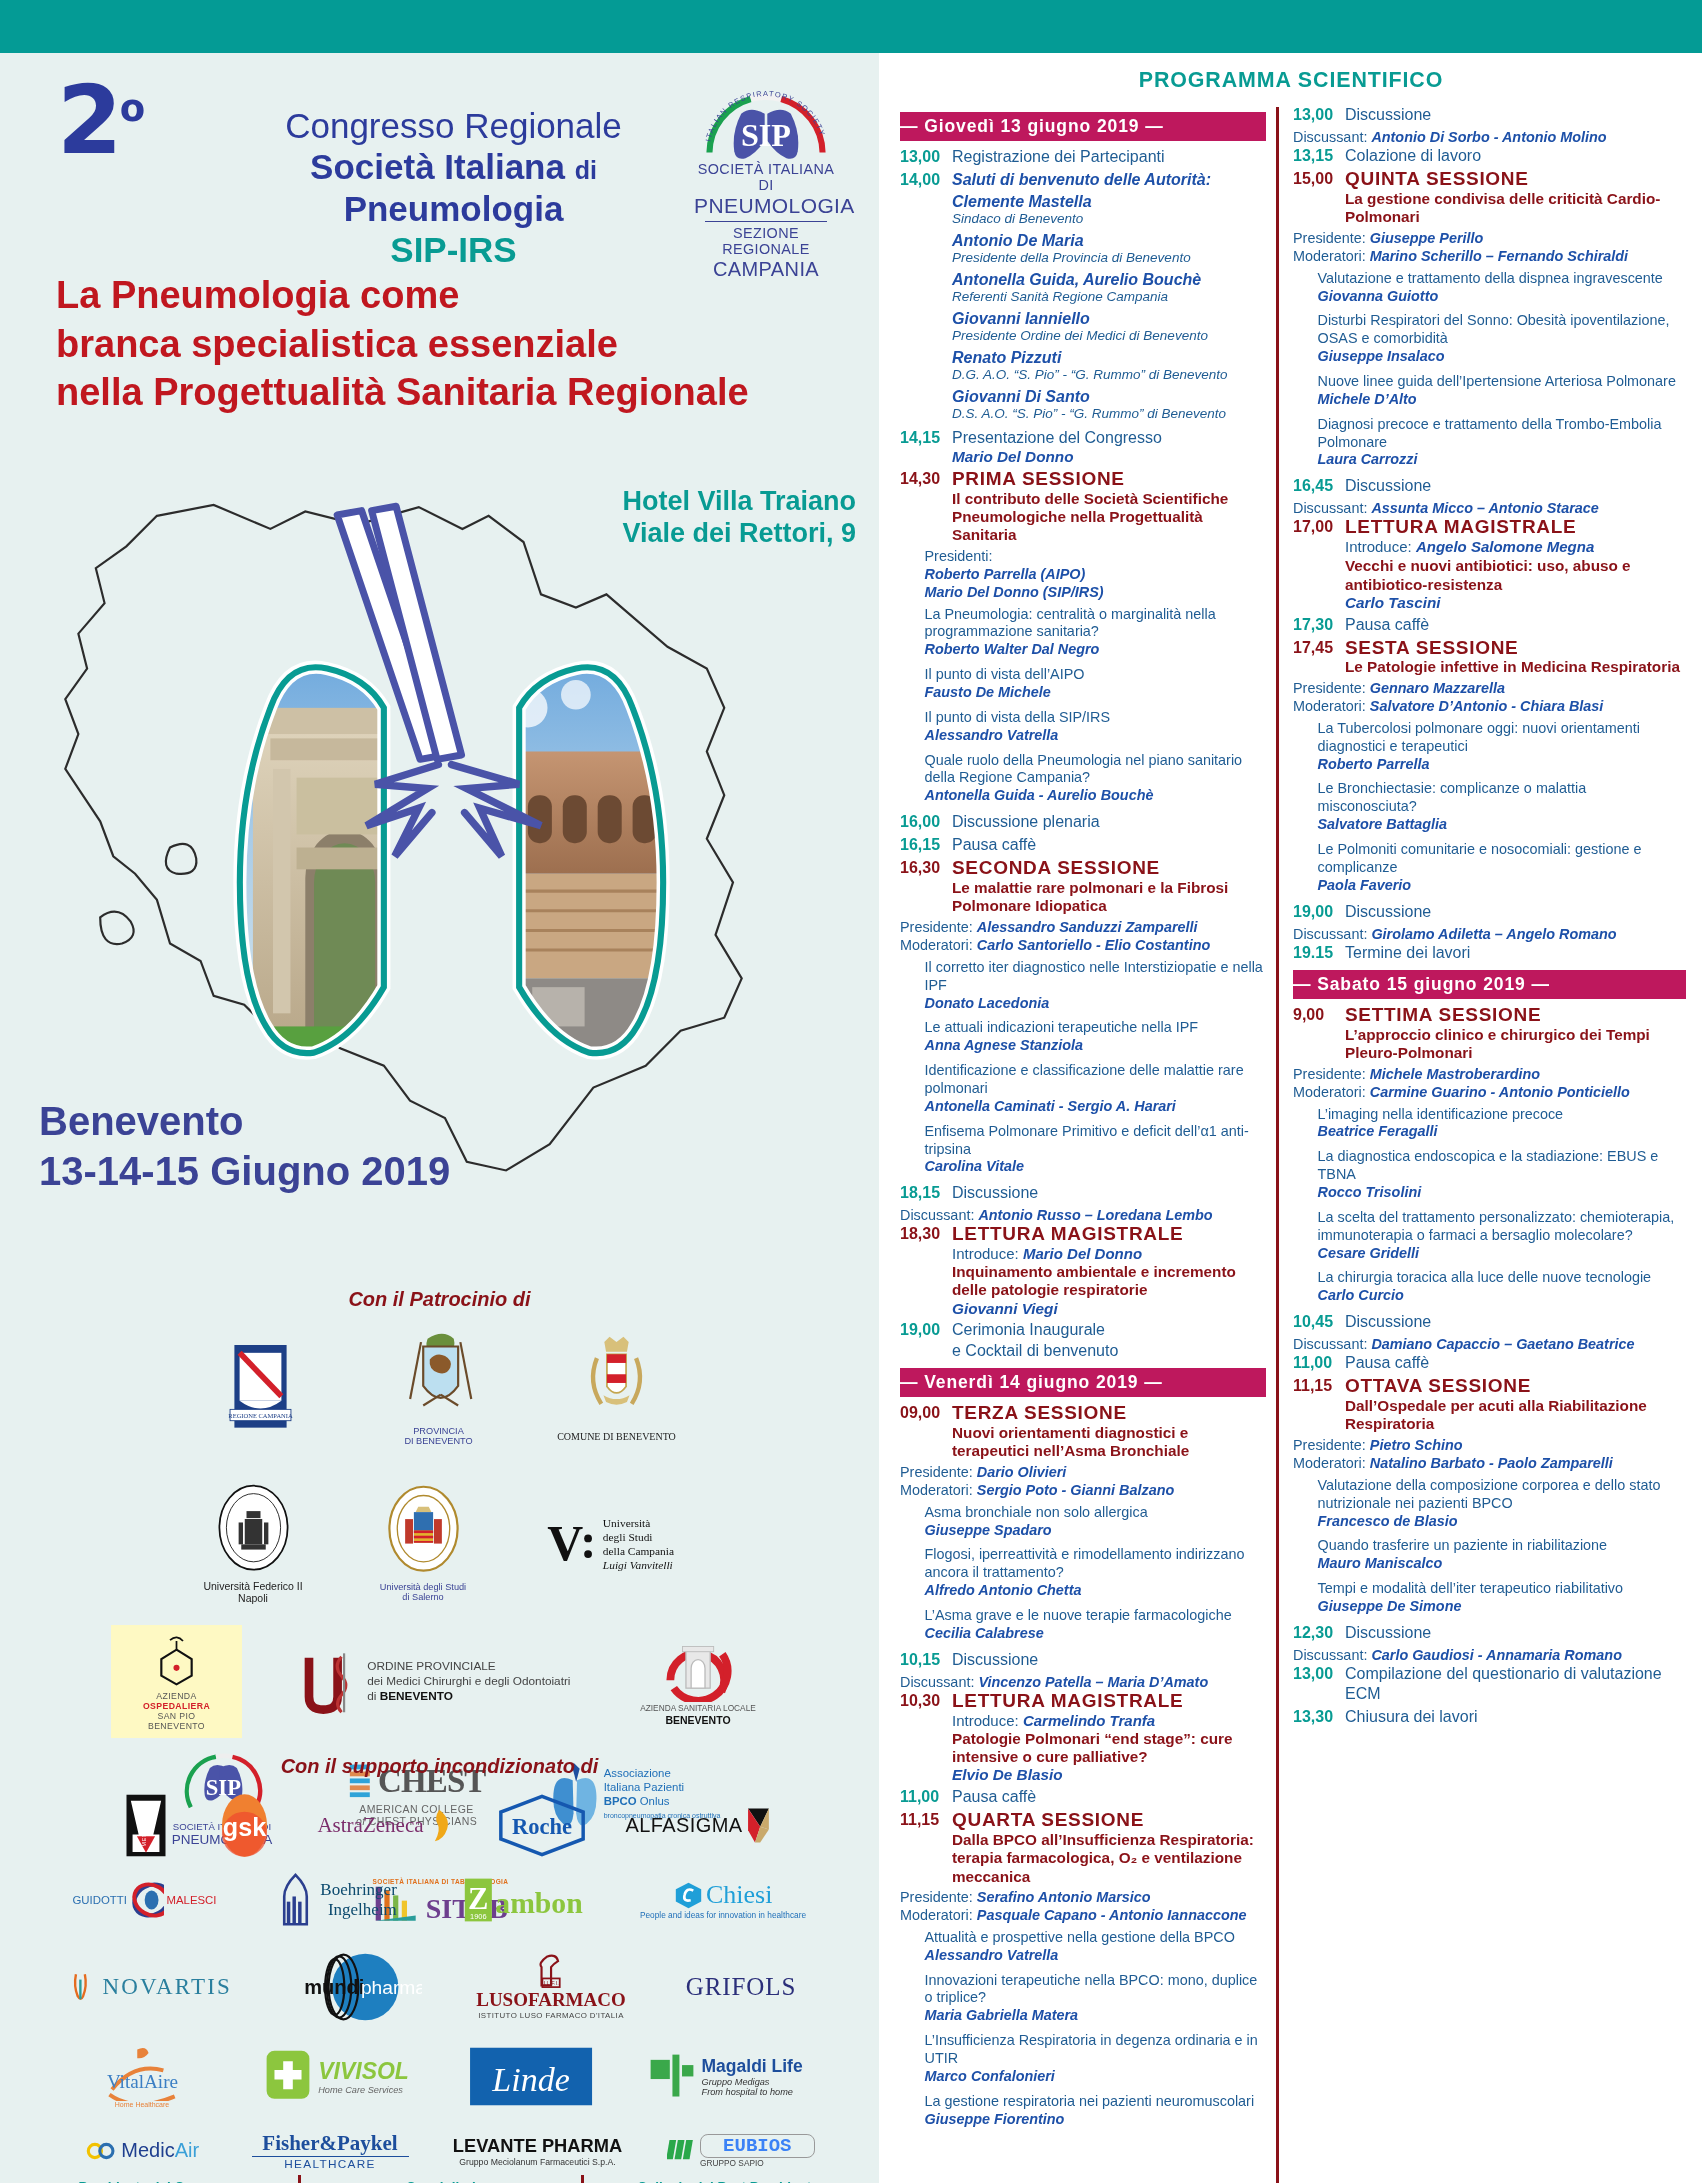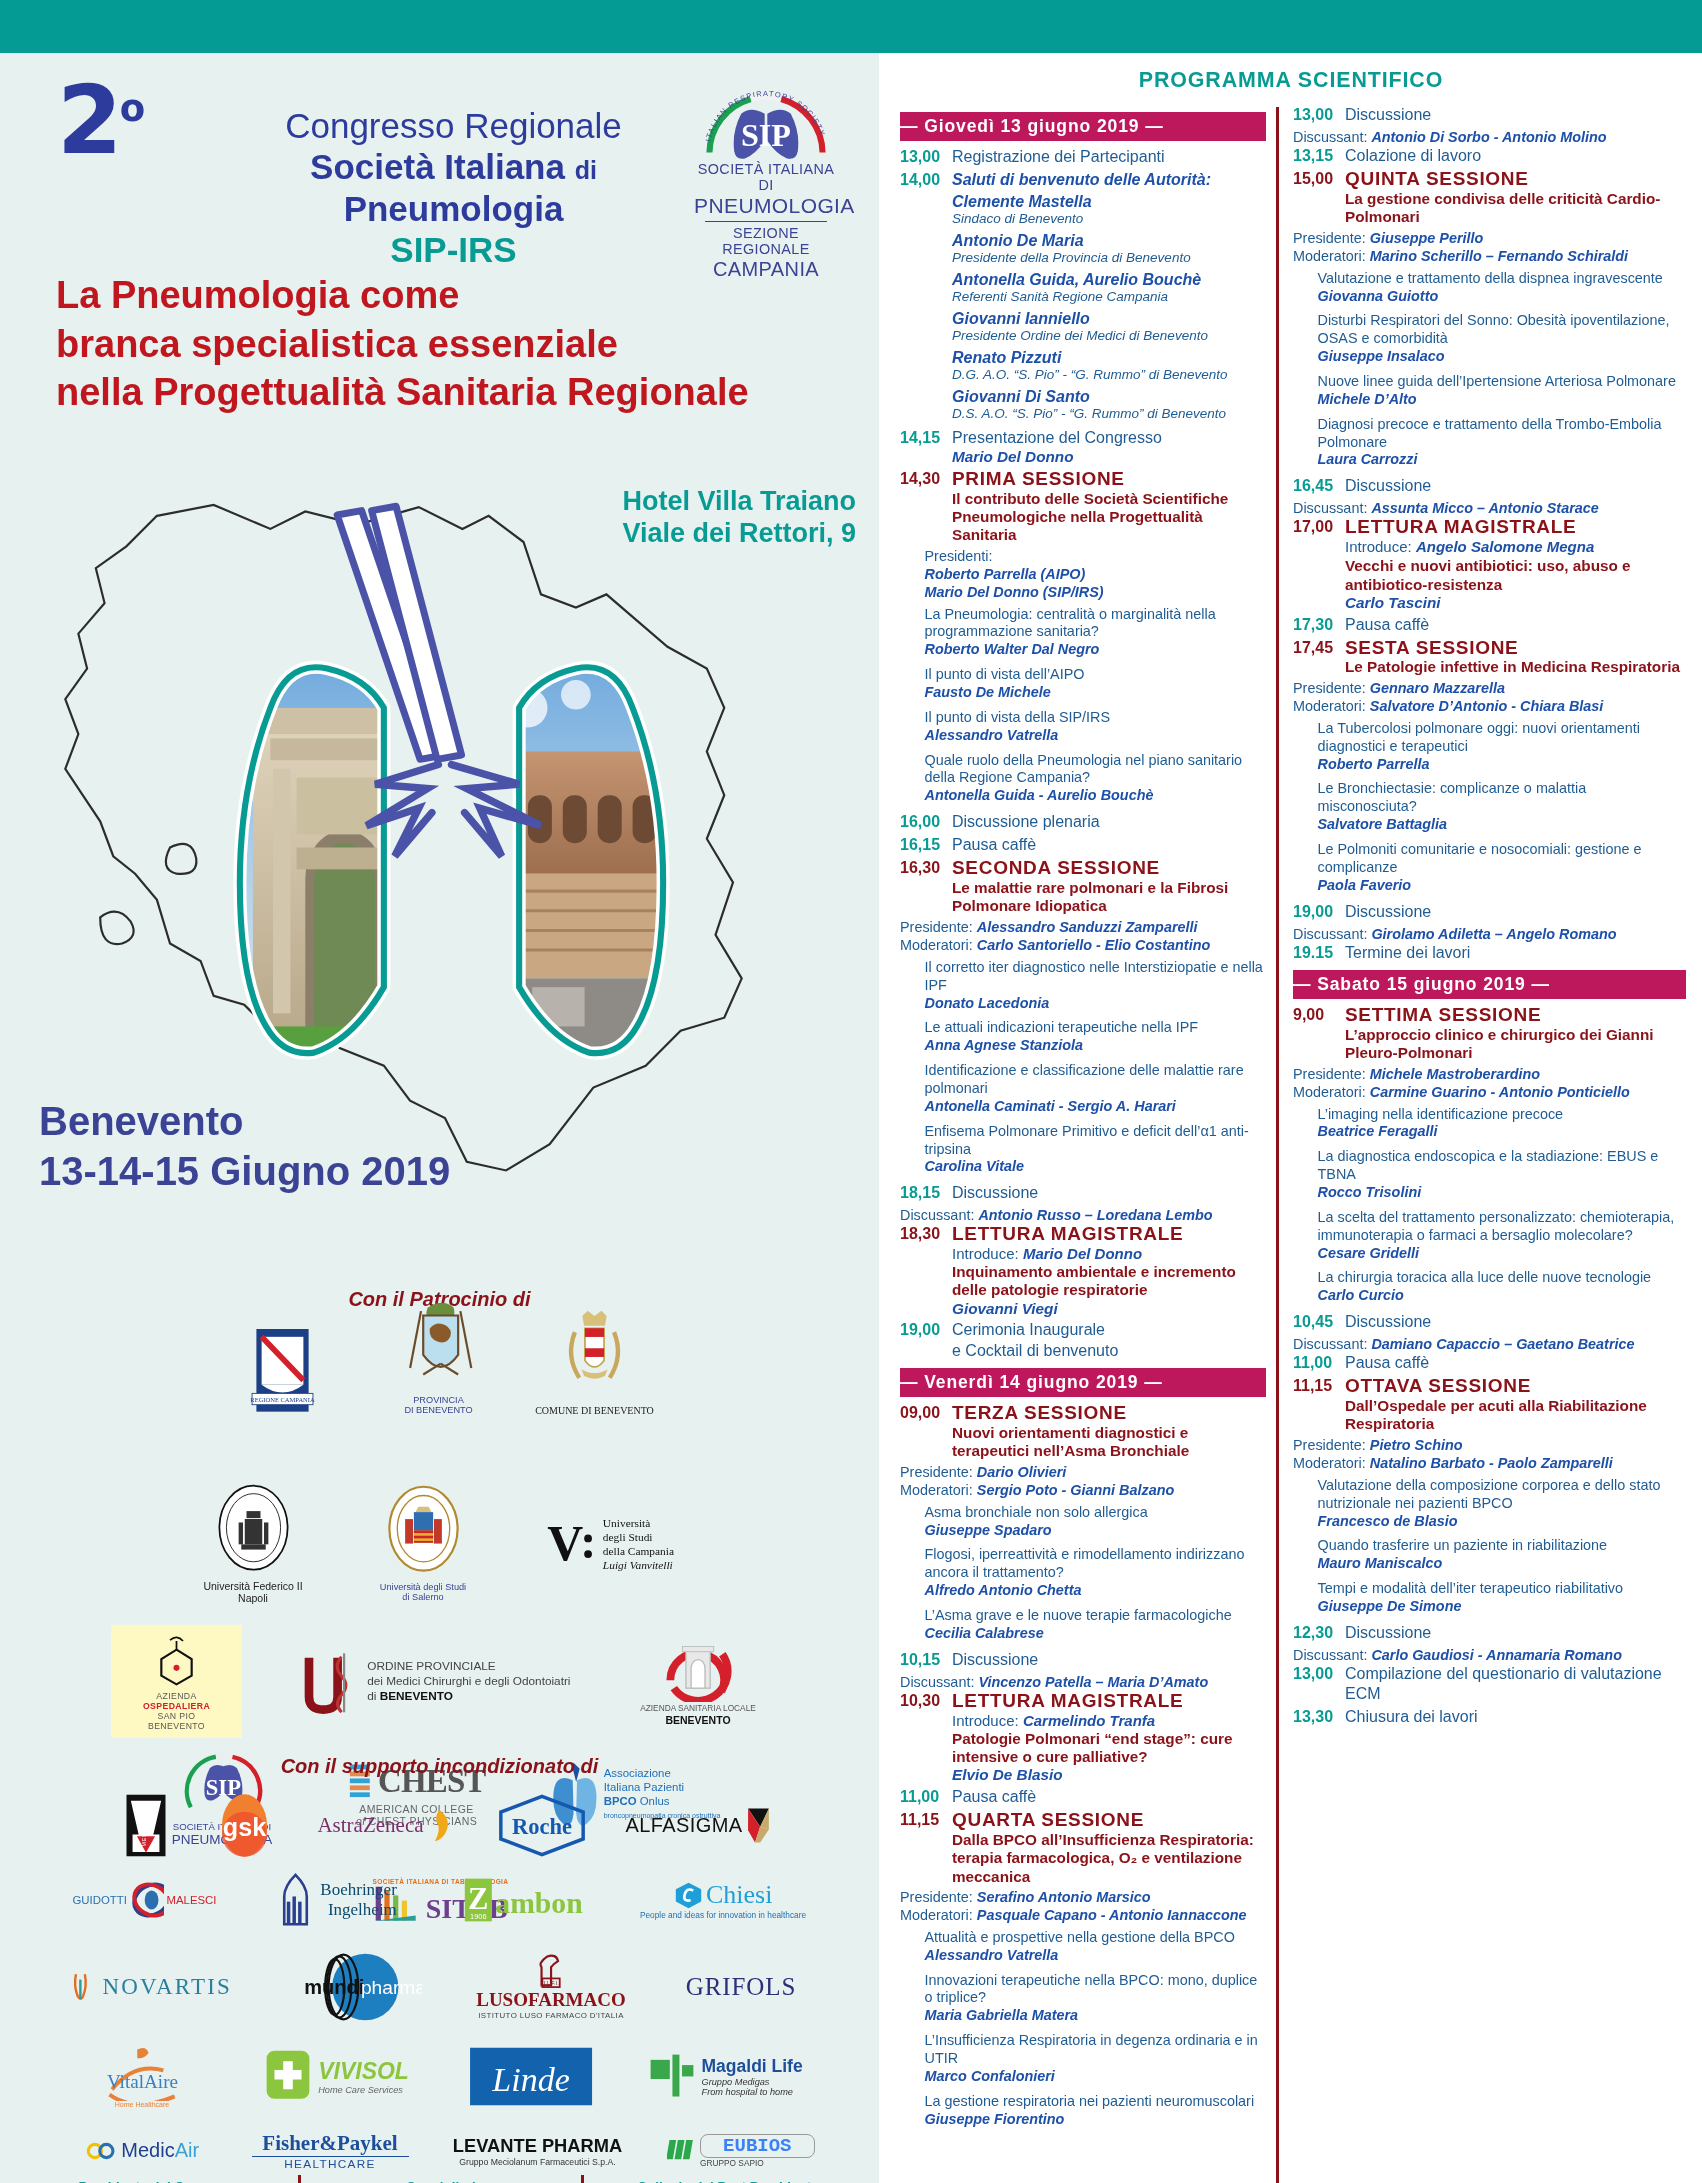--- a/index.html
+++ b/index.html
@@ -227,21 +227,21 @@
   <div>Viale dei Rettori, 9</div>
 </div>
 
 <div class="benev">
   <div>Benevento</div>
   <div>13-14-15 Giugno 2019</div>
 </div>
 
 <div class="patro-h">Con il Patrocinio di</div>
 
-<div class="logogrid" style="left:122px;top:1268px;width:633px;height:148px;gap:12px;align-items:flex-end;">
+<div class="logogrid" style="left:122px;top:1314px;width:633px;height:148px;gap:34px;">
   <div class="lw logo" style="width:144px;">
     <svg width="79" height="87" viewBox="0 0 180 200" style="font-size:22px">
         <rect x="30" y="0" width="120" height="190" fill="#1d3f86"></rect>
         <rect x="42" y="18" width="96" height="110" fill="#fff"></rect>
         <path d="M42,18 L138,118" stroke="#d3202a" stroke-width="13"></path>
         <path d="M42,128 q48,36 96,0 L138,128 L42,128z" fill="#fff"></path>
         <rect x="20" y="148" width="140" height="26" fill="#fff" stroke="#1d3f86" stroke-width="2"></rect>
         <text x="90" y="167" text-anchor="middle" font-size="15" font-family="Liberation Serif, serif" fill="#1d3f86">REGIONE CAMPANIA</text>
       </svg>
   </div>
@@ -879,21 +879,21 @@
             <div class="time">19.15</div>
             <div class="body">
         <div class="plain">Termine dei lavori</div>
             </div>
     </div>
     <div class="daybar">— Sabato 15 giugno 2019 —</div>
     <div class="row">
             <div class="time sess">9,00</div>
             <div class="body">
         <div class="sesshead">SETTIMA SESSIONE</div>
-            <div class="sesssub">L’approccio clinico e chirurgico dei Gianni Pleuro-Polmonari</div>
+            <div class="sesssub">L’approccio clinico e chirurgico dei Tempi Pleuro-Polmonari</div>
       </div>
     </div>
     <div class="chairs">
       <div>Presidente: <b>Michele Mastroberardino</b></div>
       <div>Moderatori: <b>Carmine Guarino - Antonio Ponticiello</b></div>
     </div>
     <div class="talk">L’imaging nella identificazione precoce
             <span class="sp">Beatrice Feragalli</span></div>
     <div class="talk">La diagnostica endoscopica e la stadiazione: EBUS e TBNA
             <span class="sp">Rocco Trisolini</span></div>

